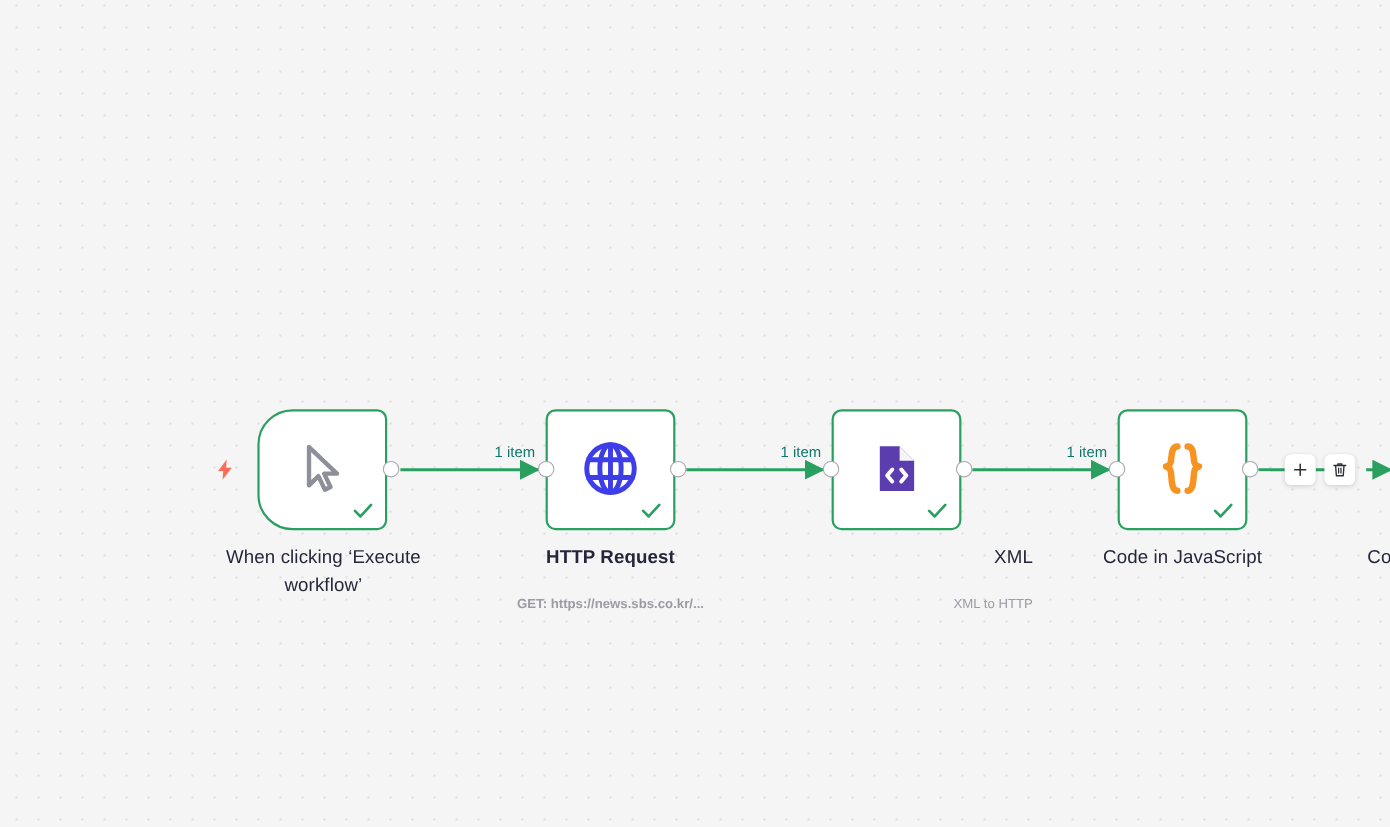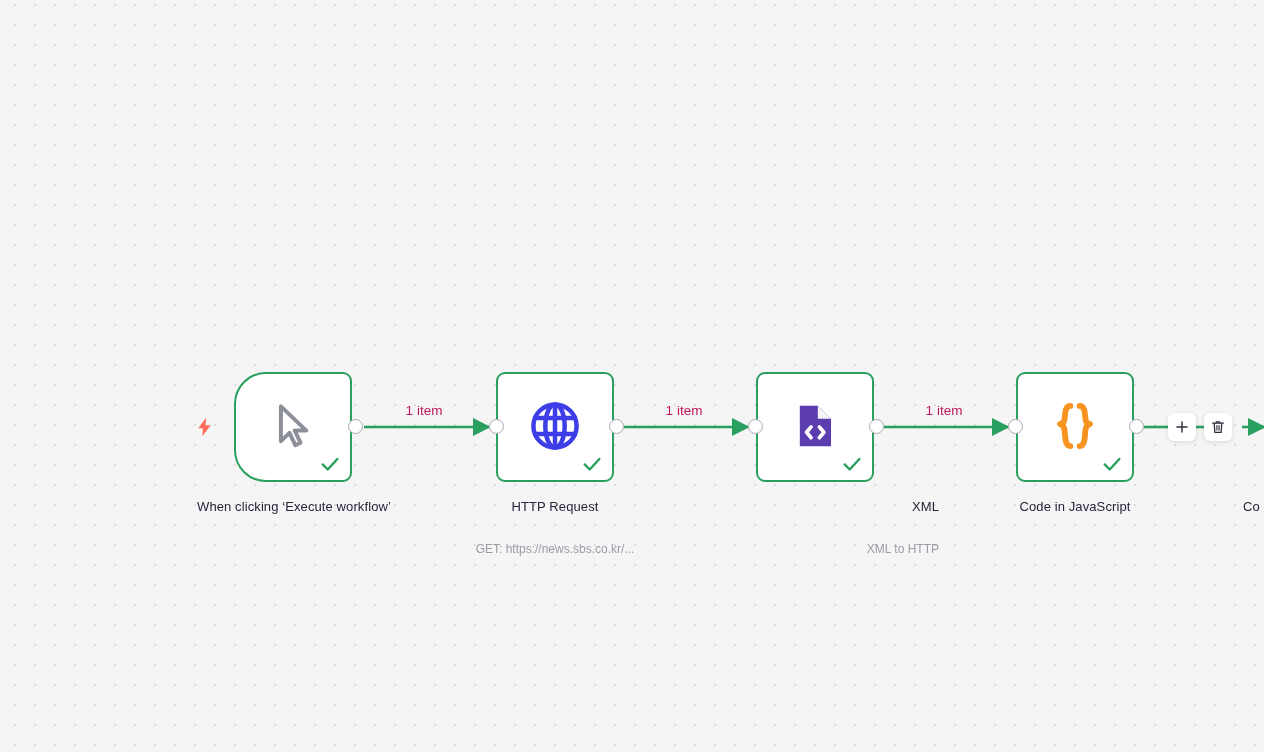--- a/index.html
+++ b/index.html
@@ -68,21 +68,21 @@
 
   
   .caption {
     position: absolute;
     width: 250px;
     text-align: center;
     top: 494px;
   }
 
   .caption .title {
-    font-size: 13px;
+    font-size: 17px;
     line-height: 25px;
     color: #24263a;
     letter-spacing: .1px;
   }
 
   .caption .subtitle {
     font-size: 12px;
     line-height: 20px;
     color: #9a9ba5;
     margin-top: 20px;
@@ -97,23 +97,24 @@
     height: 15px;
     border-radius: 50%;
     background: #ffffff;
     border: 1.4px solid #a9a9b3;
   }
 
   
   .item-label {
     position: absolute;
     font-size: 13.5px;
-    color: #be185d;
+    color: #0f766e;
     white-space: nowrap;
     transform: translateX(-50%);
+    margin-left: 44px;
   }
 
   
   .bolt {
     position: absolute;
     width: 22px;
     height: 22px;
   }
 
   
@@ -191,21 +192,21 @@
         <line x1="2.4" y1="15.6" x2="21.6" y2="15.6" stroke="#3e3ee8" stroke-width="2"></line>
         <line x1="12" y1="2.4" x2="12" y2="21.6" stroke="#3e3ee8" stroke-width="2"></line>
       </svg>
     </span>
     <svg class="check" viewBox="0 0 24 24">
       <path d="M4 12.5 L9.5 18 L20 6.5" fill="none" stroke="#29a05f" stroke-width="2.6" stroke-linecap="round" stroke-linejoin="round"></path>
     </svg>
   </div>
   <div class="endpoint" style="left:489px; top:419px;"></div>
   <div class="endpoint" style="left:609px; top:419px;"></div>
-  <div class="caption" style="left:430px;">
+  <div class="caption" style="left:430px;font-weight:bold;">
     <div class="title">HTTP Request</div>
     <div class="subtitle">GET: https://news.sbs.co.kr/...</div>
   </div>
 
   <div class="node" style="left:756px; top:372px;">
     <span class="node-icon">
       <svg width="52" height="52" viewBox="0 0 24 24" aria-hidden="true">
         <path d="M5 2.6 h8.3 L19.4 8.7 V21.4 H5 Z" fill="#5c3daf"></path>
         <path d="M13.3 2.6 v6.1 h6.1 Z" fill="#f5f5f5"></path>
         <path d="M10.2 12.4 L8.1 14.9 L10.2 17.4" fill="none" stroke="#ffffff" stroke-width="1.7" stroke-linecap="round" stroke-linejoin="round"></path>

